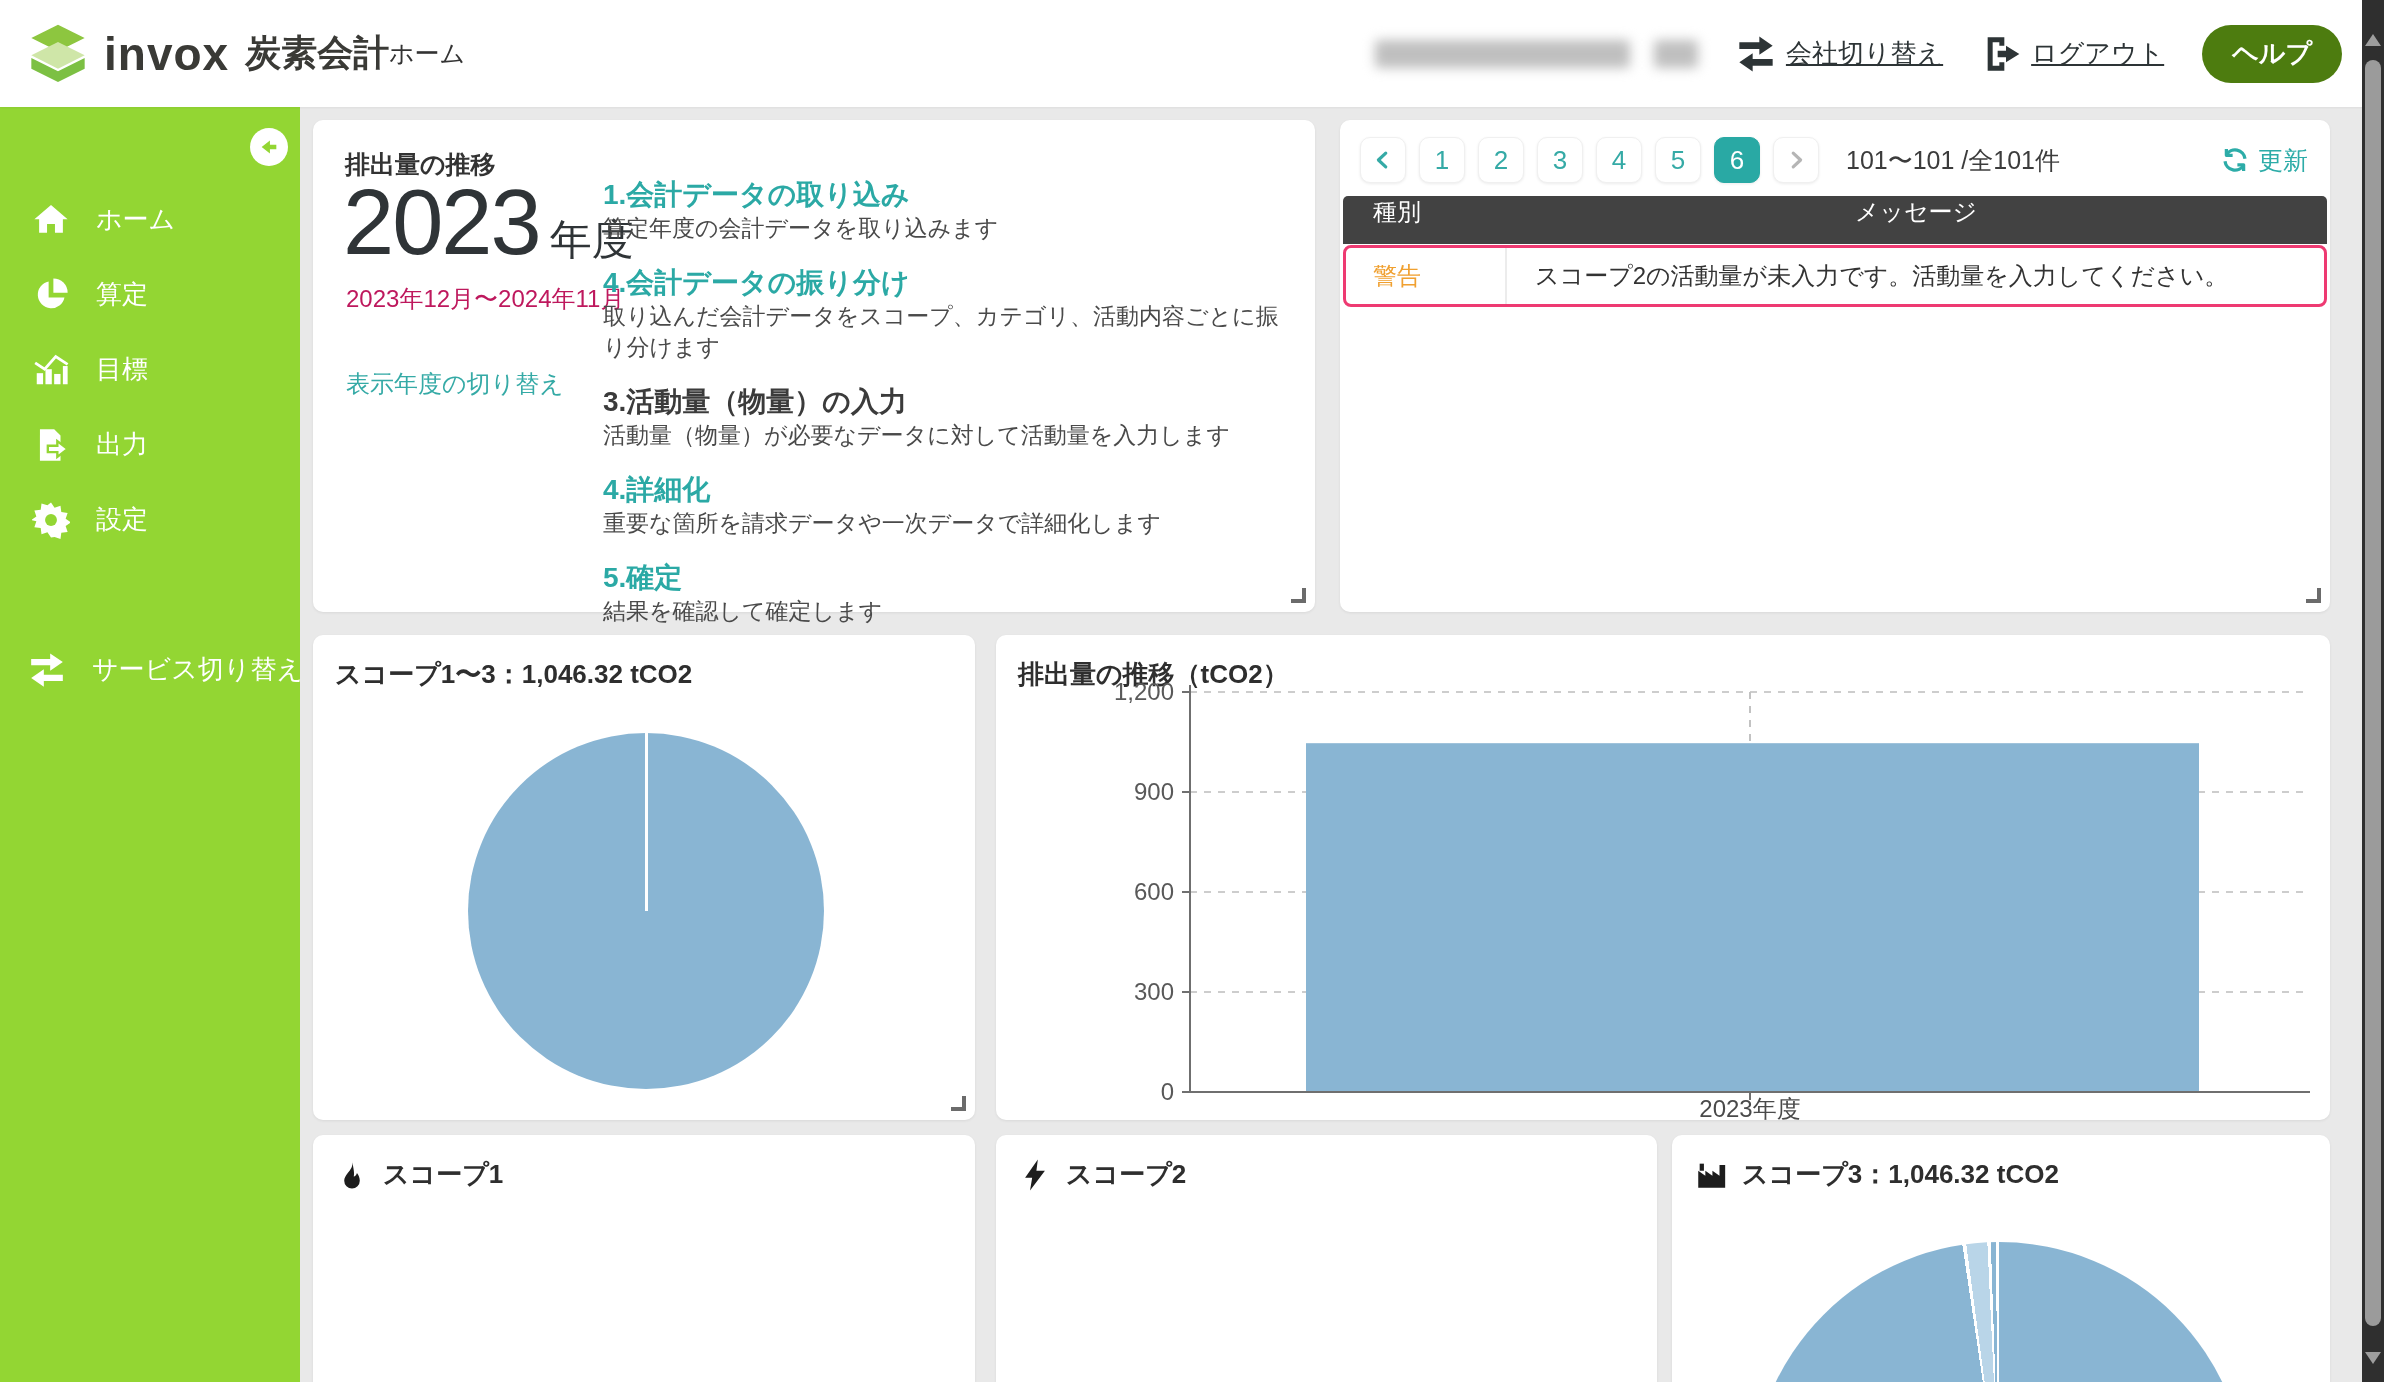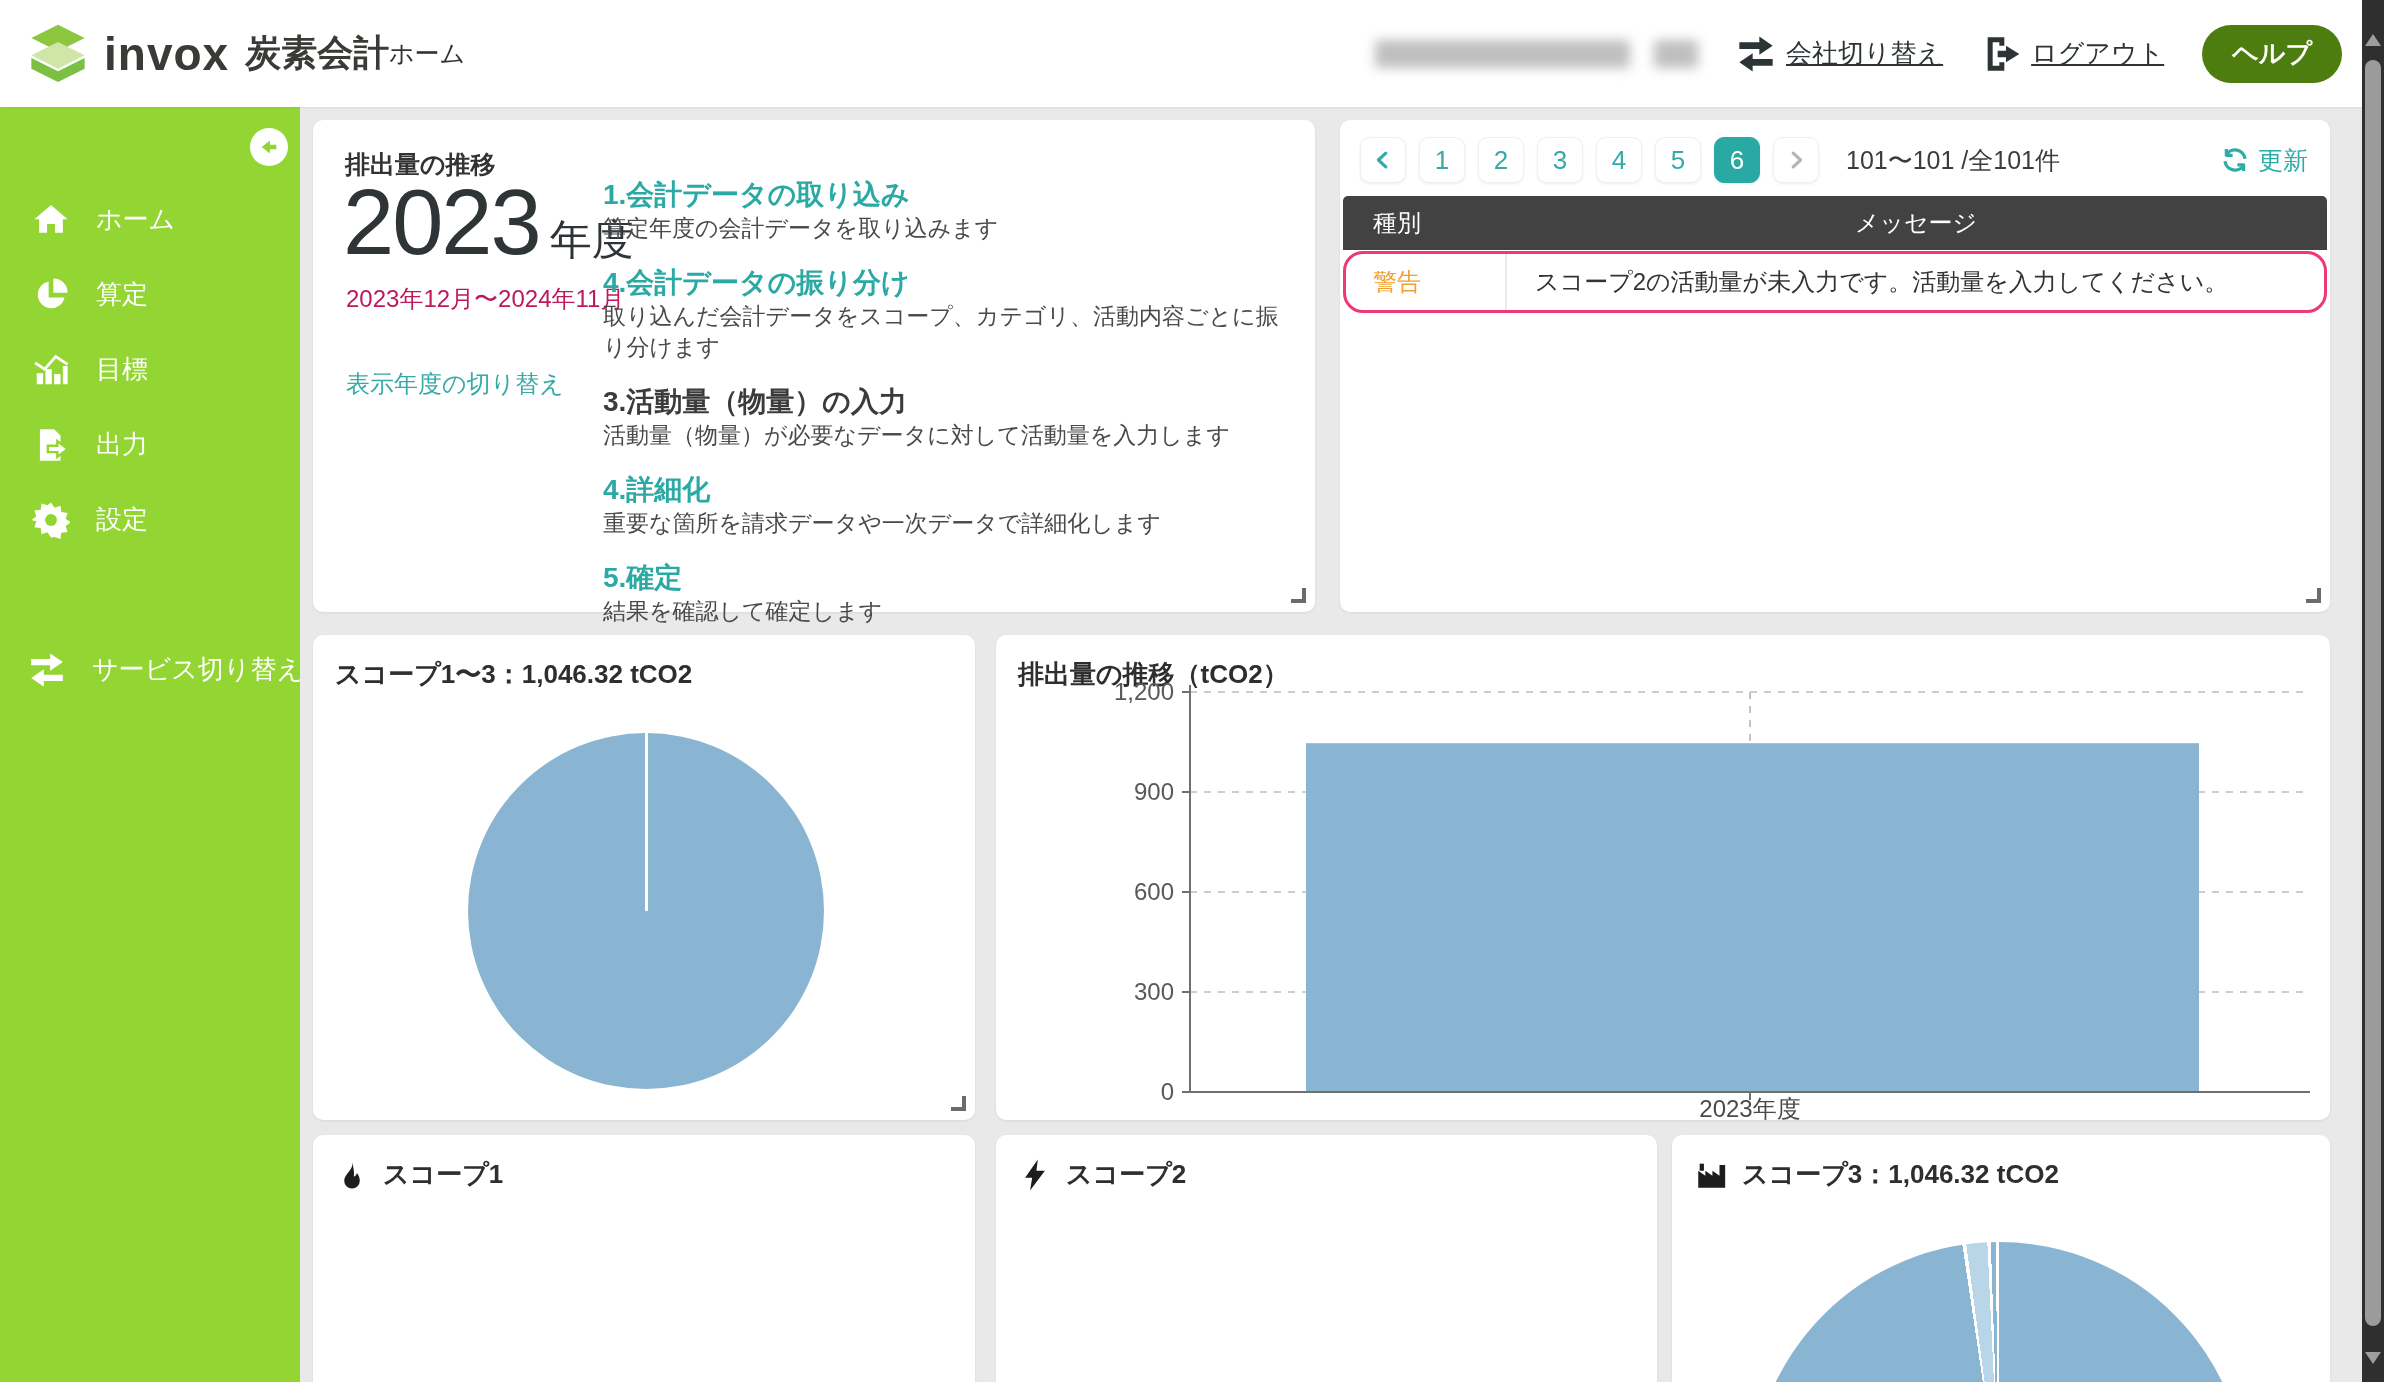--- a/index.html
+++ b/index.html
@@ -80,26 +80,26 @@
     align-items:center;justify-content:center;cursor:pointer;padding:0;
     font-family:"Liberation Sans","DejaVu Sans",sans-serif;
   }
   .pg-btn svg{width:22px;height:22px;}
   .pg-btn.active{background:#29a9a4;color:#fff;border-color:#29a9a4;}
   .pg-btn.next{color:#b5b5b5;}
   .pg-range{font-size:25px;color:#3c3c3c;margin-left:14px;white-space:nowrap;}
   .refresh{position:absolute;right:2px;top:0;height:46px;display:flex;align-items:center;gap:8px;color:#2daca8;font-size:25px;cursor:pointer;}
   .refresh svg{width:30px;height:30px;}
   .msg-table{position:absolute;left:3px;right:3px;top:76px;}
-  .msg-thead{display:flex;height:54px;background:#424242;color:#fff;border-radius:5px 5px 0 0;align-items:center;font-size:24px;}
+  .msg-thead{display:flex;height:48px;background:#424242;color:#fff;border-radius:5px 5px 0 0;font-size:24px;}
   .th-type{width:132px;padding-left:30px;flex:none;}
   .th-msg{flex:1;text-align:center;}
   .msg-row{
     display:flex;align-items:center;height:56px;background:#fff;
-    border:3px solid #ee3a72;border-radius:20px;margin-top:1px;cursor:pointer;
+    border:3px solid #ee3a72;border-radius:8px;margin-top:1px;cursor:pointer;
   }
   .td-type{width:132px;padding-left:27px;flex:none;color:#f0a030;font-size:24px;align-self:stretch;display:flex;align-items:center;border-right:2px solid #ececec;}
   .td-msg{flex:1;padding-left:28px;font-size:24px;color:#333;}
 
   
   .card-title{position:absolute;left:22px;top:22px;font-size:26px;font-weight:bold;color:#2e2e2e;display:flex;align-items:center;gap:14px;}
   .card-title svg{width:34px;height:34px;flex:none;}
   .pie-c{
     position:absolute;left:155px;top:98px;width:356px;height:356px;border-radius:50%;
     background:#89b5d3;

